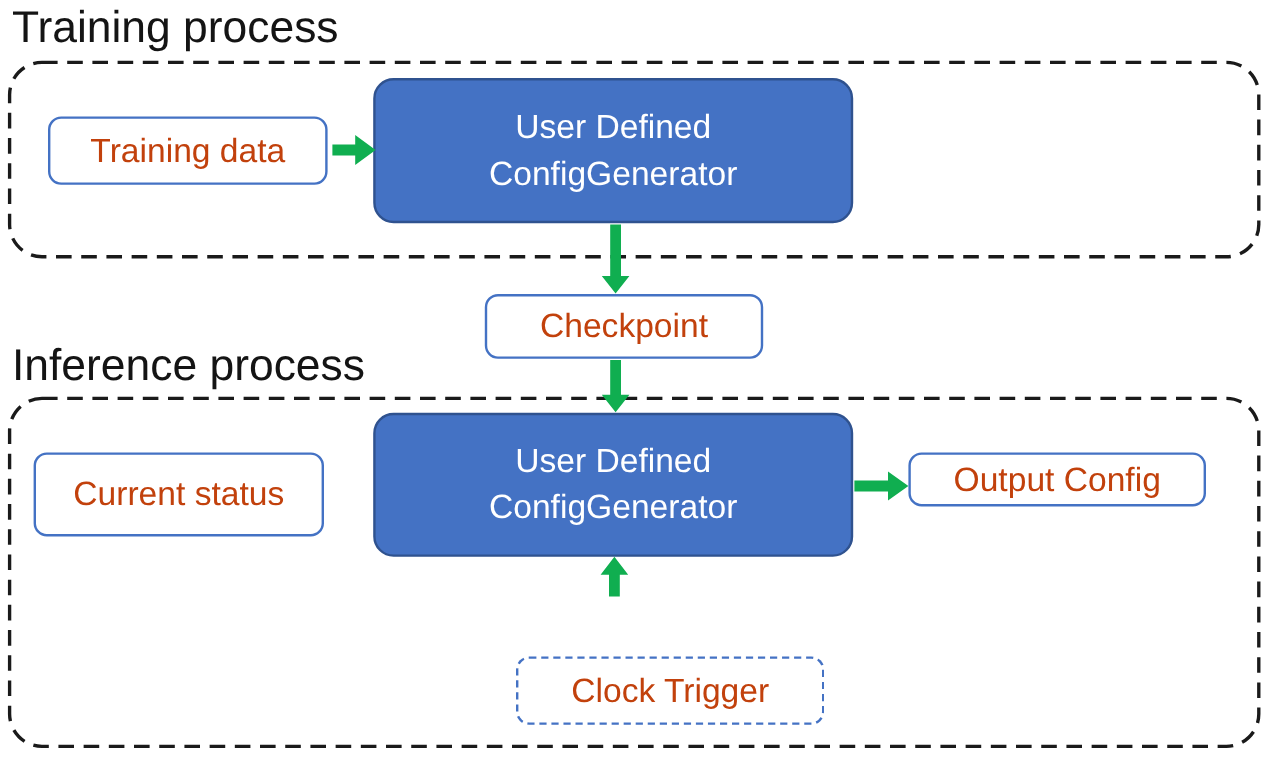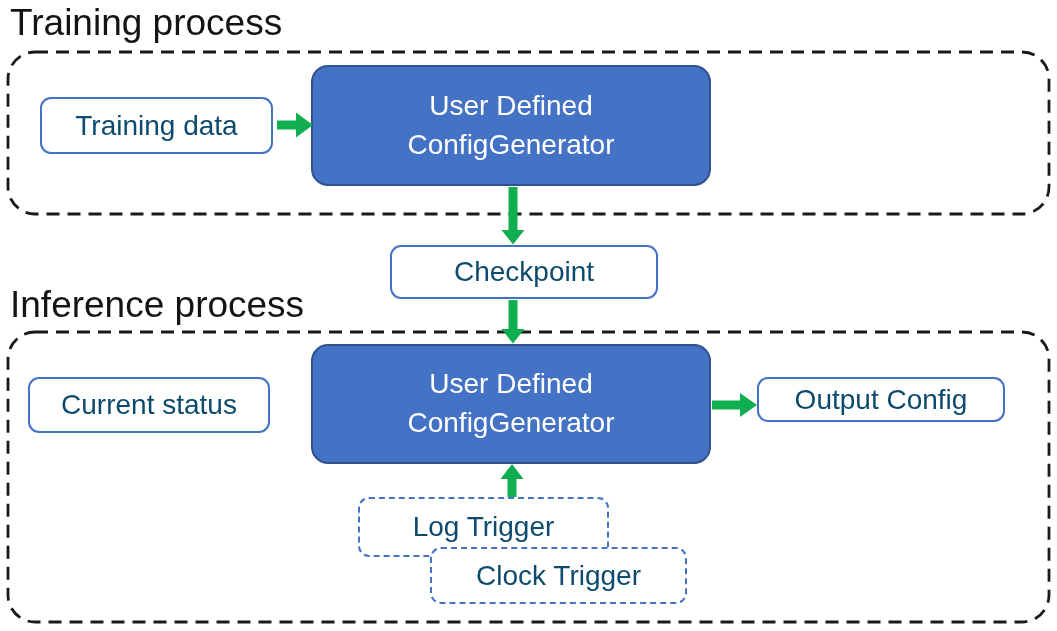--- a/index.html
+++ b/index.html
@@ -38,42 +38,42 @@
   .box {
     position: absolute;
     box-sizing: border-box;
     display: flex;
     align-items: center;
     justify-content: center;
     background: #ffffff;
     border: 2.3px solid #4472C4;
     border-radius: 11px;
     font-size: 28px;
-    color: #0c4a6e;
+    color: #c2410c;
     z-index: 2;
     white-space: nowrap;
   }
   .box.blue {
     background: #4472C4;
     border: 2.3px solid #2F528F;
     border-radius: 17px;
     color: #ffffff;
     flex-direction: column;
     line-height: 1.38;
     text-align: center;
   }
   .box.trigger {
     border: 2.3px dashed #4472C4;
     border-radius: 11px;
   }
 
   #box-training-data  { left: 40px;  top: 97px;  width: 233px; height: 57px; }
   #box-udcg-training  { left: 311px; top: 65px;  width: 400px; height: 121px; }
-  #box-checkpoint     { left: 390px; top: 245px; width: 268px; height: 54px; }
-  #box-current-status { left: 28px;  top: 377px; width: 242px; height: 56px; }
+  #box-checkpoint     { left: 404px; top: 245px; width: 232px; height: 54px; }
+  #box-current-status { left: 28px;  top: 377px; width: 242px; height: 70px; }
   #box-udcg-inference { left: 311px; top: 344px; width: 400px; height: 120px; }
   #box-output-config  { left: 757px; top: 377px; width: 248px; height: 45px; }
   #box-log-trigger    { left: 358px; top: 497px; width: 251px; height: 60px; z-index: 3; }
   #box-clock-trigger  { left: 430px; top: 547px; width: 257px; height: 57px; z-index: 4; }
 </style>
 </head>
 <body>
 
 <div class="canvas">
 
@@ -104,23 +104,20 @@
 
   <div class="box blue" id="box-udcg-inference">
     <span>User Defined</span>
     <span>ConfigGenerator</span>
   </div>
 
   <div class="box" id="box-output-config">
     <span>Output Config</span>
   </div>
 
-  <div class="box trigger" id="box-log-trigger">
-    <span>Log Trigger</span>
-  </div>
 
   <div class="box trigger" id="box-clock-trigger">
     <span>Clock Trigger</span>
   </div>
 
   <svg class="layer arrows" viewBox="0 0 1057 631">
 
     <polygon points="277,120.5 296,120.5 296,112.5 313,125 296,137.5 296,129.5 277,129.5" fill="#10AE50"></polygon>
 
     <polygon points="508.5,187 517.5,187 517.5,230 524.5,230 513,244.5 501.5,230 508.5,230" fill="#10AE50"></polygon>

